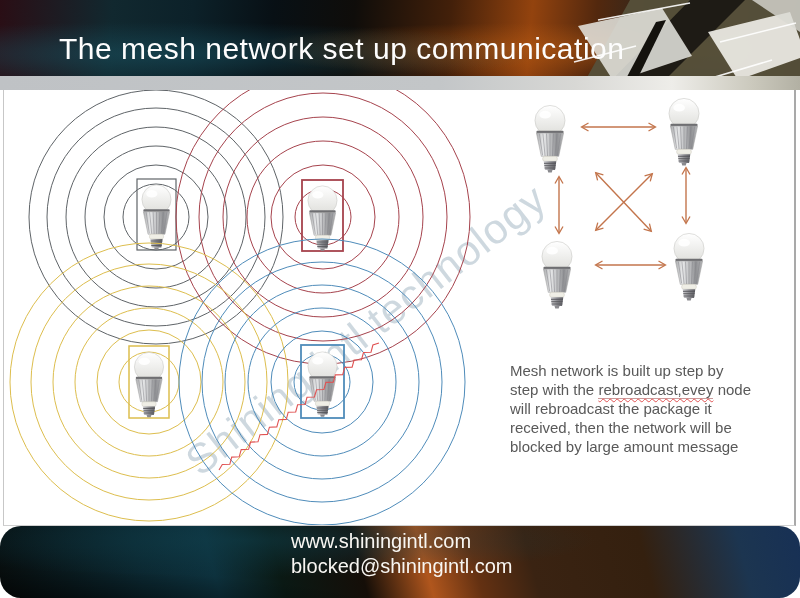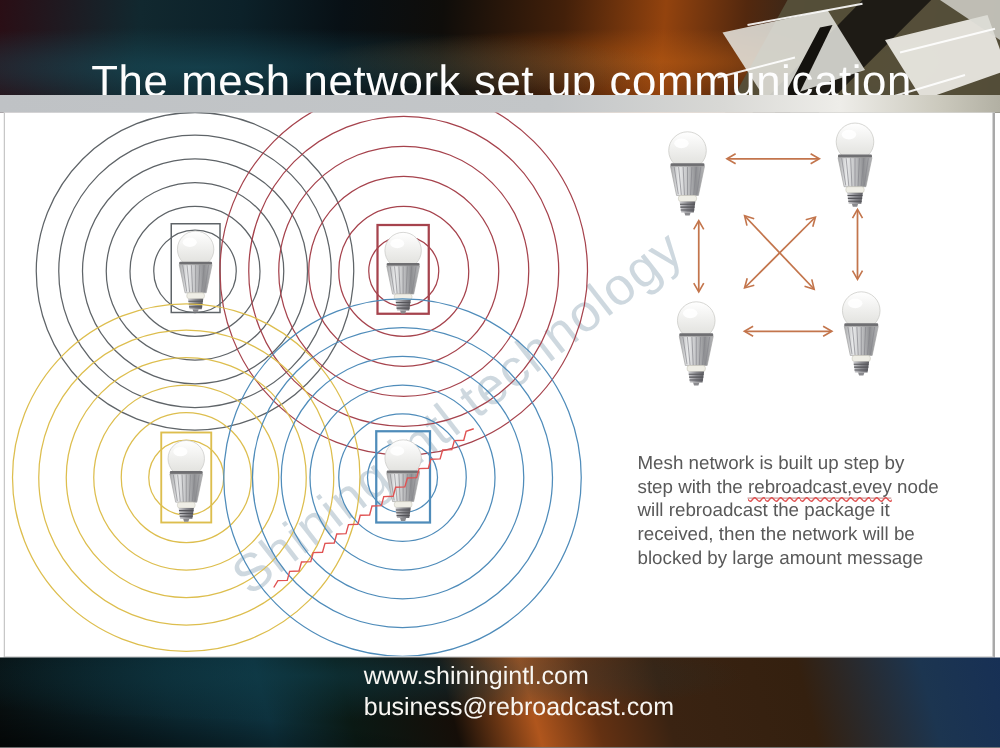--- a/index.html
+++ b/index.html
@@ -8,21 +8,21 @@
 
   
   .header{position:absolute;left:0;top:0;width:800px;height:90px;
     background:
       radial-gradient(ellipse at 20% 60%, rgba(26,84,99,.55), transparent 42%),
       radial-gradient(ellipse at 66% 55%, rgba(190,95,20,.50), transparent 38%),
       linear-gradient(95deg,#2a0e15 0%,#11282f 14%,#0c2129 24%,#081015 34%,
                       #0f0d0a 44%,#43200a 56%,#93430e 66%,#53280e 74%,
                       #2b2720 82%,#39362c 92%,#201e19 100%);}
   .shards{position:absolute;right:0;top:0;}
-  .title{position:absolute;left:57px;top:30px;margin:16px;font-size:35px;font-weight:400;
+  .title{position:absolute;left:57px;top:30px;margin:2px;font-size:30px;font-weight:400;
          letter-spacing:.5px;color:var(--title);white-space:nowrap;}
   .band{position:absolute;left:0;top:76px;width:800px;height:14px;
     background:linear-gradient(90deg,#bfc2c5 0%,#c3c6c8 55%,#d8d8d5 72%,
                                #eeede9 84%,#cbc9bd 94%,#b2b0a3 100%);}
 
   
   .panel{position:absolute;left:3px;top:90px;width:793px;height:436px;background:#fff;
          border-left:1px solid #c7c7c7;border-right:2px solid #a9a9a9;
          border-bottom:1px solid #d0d0d0;box-sizing:border-box;}
   .watermark{position:absolute;left:127px;top:216px;width:470px;text-align:center;
@@ -44,21 +44,21 @@
   .hl{text-decoration:underline wavy var(--zigzag) 1px;text-underline-offset:3px;
       border-bottom:1px solid #c99a9a;}
 
   
   .footer{position:absolute;left:0;top:526px;width:800px;height:72px;
     background:
       radial-gradient(ellipse at 0% 120%, rgba(0,0,0,.75), transparent 35%),
       radial-gradient(ellipse at 30% 20%, rgba(16,64,77,.55), transparent 45%),
       linear-gradient(75deg,#070c0c 0%,#0b2730 18%,#0d313d 27%,#0a1914 35%,
                       #150e08 45%,#b0561d 53%,#643112 59%,#3a2312 66%,
-                      #34200f 80%,#1c3550 92%,#173055 100%);}
+                      #34200f 80%,#1c3550 92%,#173055 100%); border-radius: 21px;}
   .footer-text{position:absolute;left:291px;top:3px;font-size:20px;line-height:25px;
       color:var(--footer-text);}
 </style>
 </head>
 <body>
 
 <div class="slide">
 
   <div class="header">
     <svg class="shards" width="260" height="90" viewBox="0 0 260 90">
@@ -172,17 +172,17 @@
         <path class="arrow" d="M592,83 L647,141" marker-start="url(#ah)" marker-end="url(#ah)"></path>
       </g>
     </svg>
 
     <div class="desc"><span>Mesh network is built up step by step with the </span><span class="hl">rebroadcast,evey</span><span> node will rebroadcast the package it received, then the network will be blocked by large amount message</span></div>
   </div>
 
   <div class="footer">
     <div class="footer-text">
       <div>www.shiningintl.com</div>
-      <div>business@rebroadcast.com</div>
+      <div>blocked@shiningintl.com</div>
     </div>
   </div>
 
 </div>
 
 </body></html>

